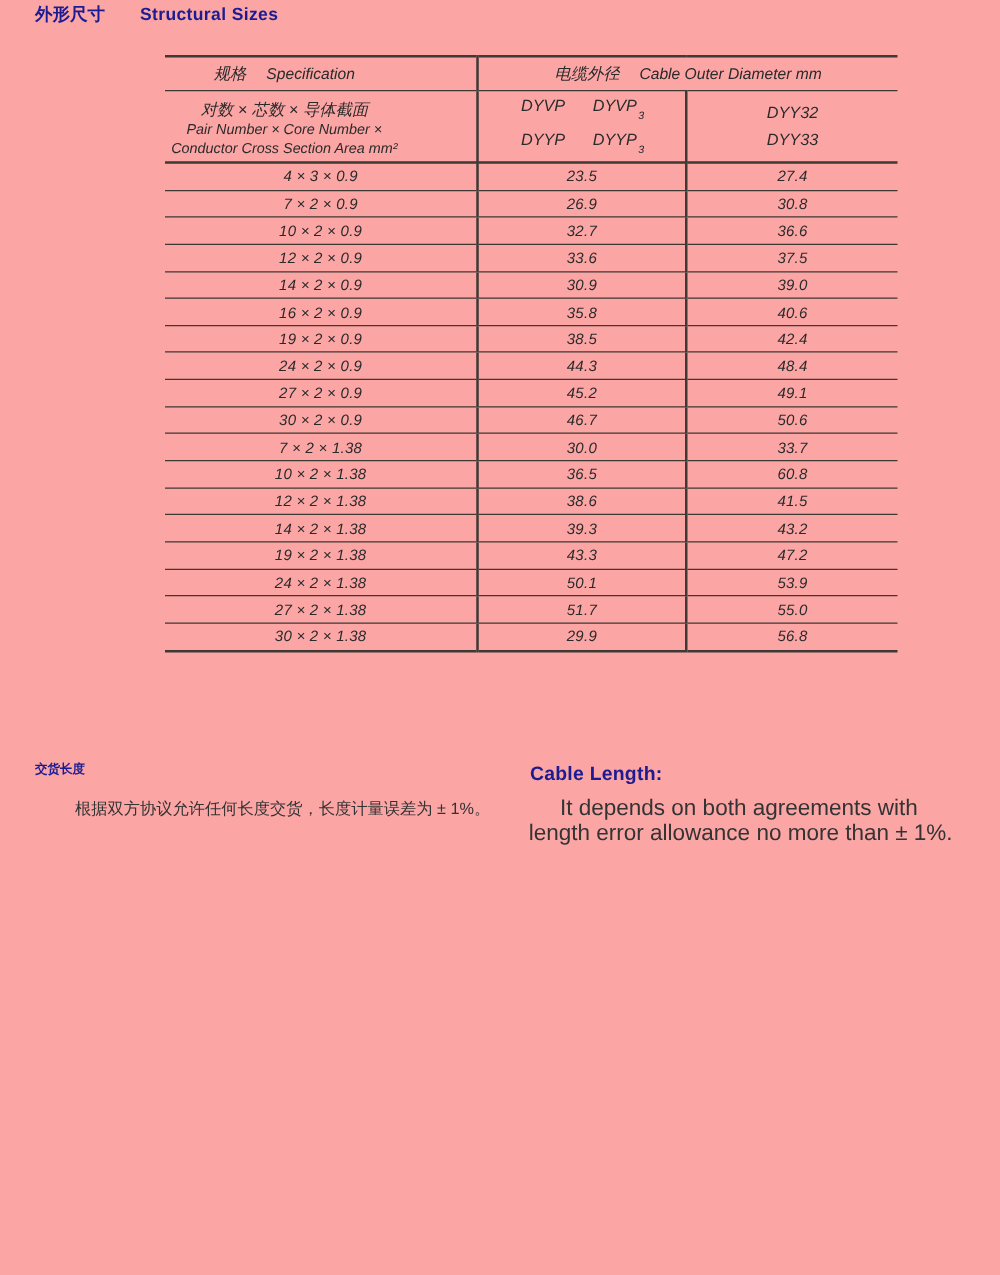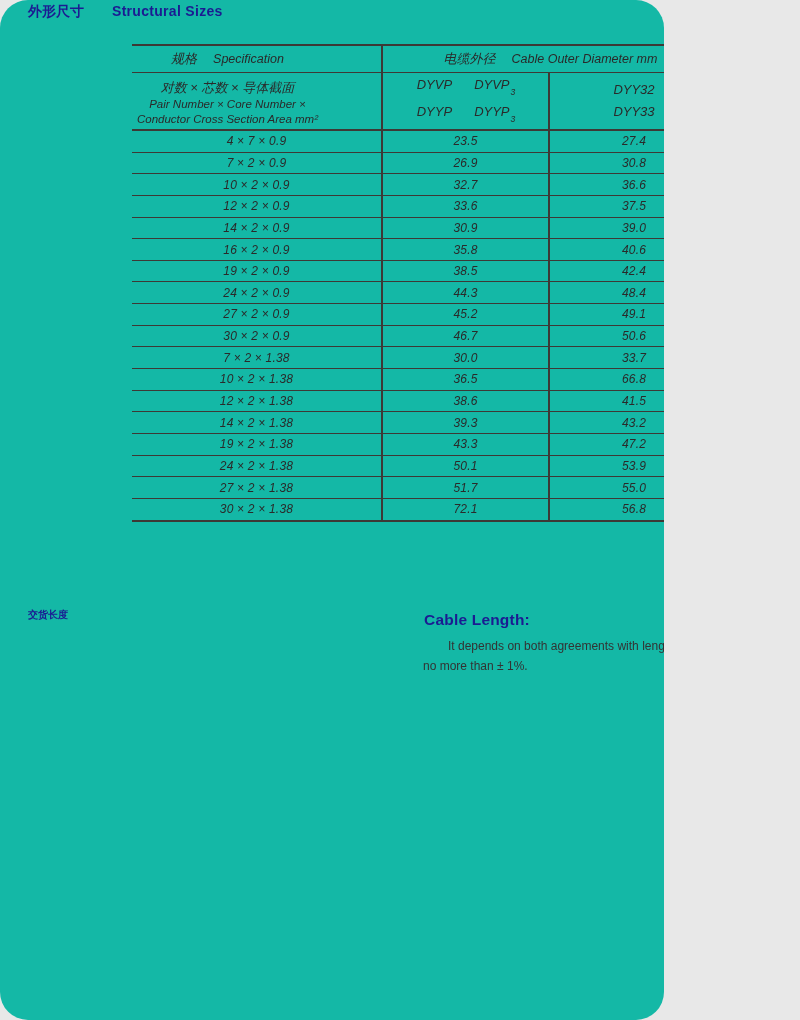--- a/index.html
+++ b/index.html
@@ -2,25 +2,24 @@
 <html><head>
 <meta charset="utf-8">
 <style>
   html, body { margin: 0; padding: 0; }
   body {
     font-family: "Liberation Sans", "DejaVu Sans", sans-serif;
     background: #e8e8e8;
   }
   .page {
     position: relative;
-    width: 664px;
+    width: 800px;
     height: 1020px;
-    background: #14b8a6;
+    background: #fca5a5;
     overflow: hidden;
-    border-radius: 28px;
   }
 
   
   .doc-title {
     position: absolute;
     left: 28px;
     top: 3px;
     color: #1B1B92;
     font-weight: bold;
     font-size: 14px;
@@ -106,21 +105,21 @@
     font-weight: bold;
     font-size: 15.5px;
     letter-spacing: 0.2px;
   }
   .sec-body-en {
     position: absolute;
     left: 423px;
     top: 637px;
     width: 352px;
     text-indent: 25px;
-    font-size: 12px;
+    font-size: 18px;
     color: #333333;
     line-height: 19.5px;
   }
 </style>
 </head>
 <body>
 
 <div class="page">
 
   <div class="doc-title">
@@ -154,21 +153,21 @@
             <div class="model-line"><span>DYYP</span><span class="mgap"></span><span>DYYP</span><sub>3</sub></div>
           </td>
           <td>
             <div class="model-line">DYY32</div>
             <div class="model-line">DYY33</div>
           </td>
         </tr>
       </thead>
       <tbody>
     <tr class="data-row">
-      <td class="c1">4 × 7 × 0.9</td>
+      <td class="c1">4 × 3 × 0.9</td>
       <td class="c2">23.5</td>
       <td>27.4</td>
     </tr>
 
     <tr class="data-row">
       <td class="c1">7 × 2 × 0.9</td>
       <td class="c2">26.9</td>
       <td>30.8</td>
     </tr>
 
@@ -223,21 +222,21 @@
 
     <tr class="data-row">
       <td class="c1">7 × 2 × 1.38</td>
       <td class="c2">30.0</td>
       <td>33.7</td>
     </tr>
 
     <tr class="data-row">
       <td class="c1">10 × 2 × 1.38</td>
       <td class="c2">36.5</td>
-      <td>66.8</td>
+      <td>60.8</td>
     </tr>
 
     <tr class="data-row">
       <td class="c1">12 × 2 × 1.38</td>
       <td class="c2">38.6</td>
       <td>41.5</td>
     </tr>
 
     <tr class="data-row">
       <td class="c1">14 × 2 × 1.38</td>
@@ -259,25 +258,26 @@
     </tr>
 
     <tr class="data-row">
       <td class="c1">27 × 2 × 1.38</td>
       <td class="c2">51.7</td>
       <td>55.0</td>
     </tr>
 
     <tr class="data-row">
       <td class="c1">30 × 2 × 1.38</td>
-      <td class="c2">72.1</td>
+      <td class="c2">29.9</td>
       <td>56.8</td>
     </tr>
   </tbody>
     </table>
   </div>
 
   <div class="sec-heading-zh">交货长度</div>
+  <div class="sec-body-zh">根据双方协议允许任何长度交货，长度计量误差为 ± 1%。</div>
 
   <div class="sec-heading-en">Cable Length:</div>
   <div class="sec-body-en">It depends on both agreements with length error allowance no more than ± 1%.</div>
 
 </div>
 
 </body></html>

